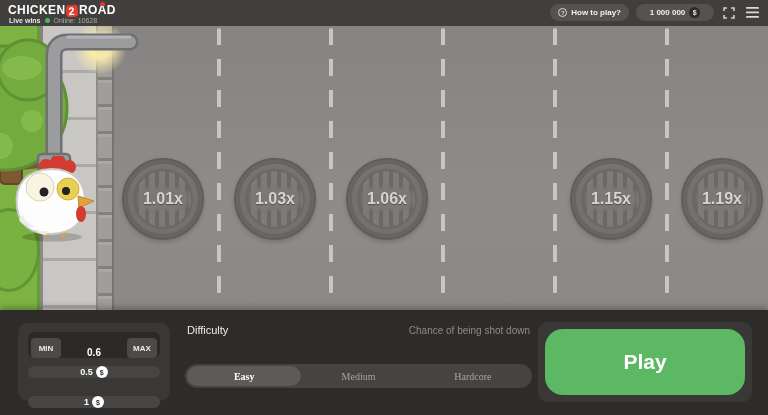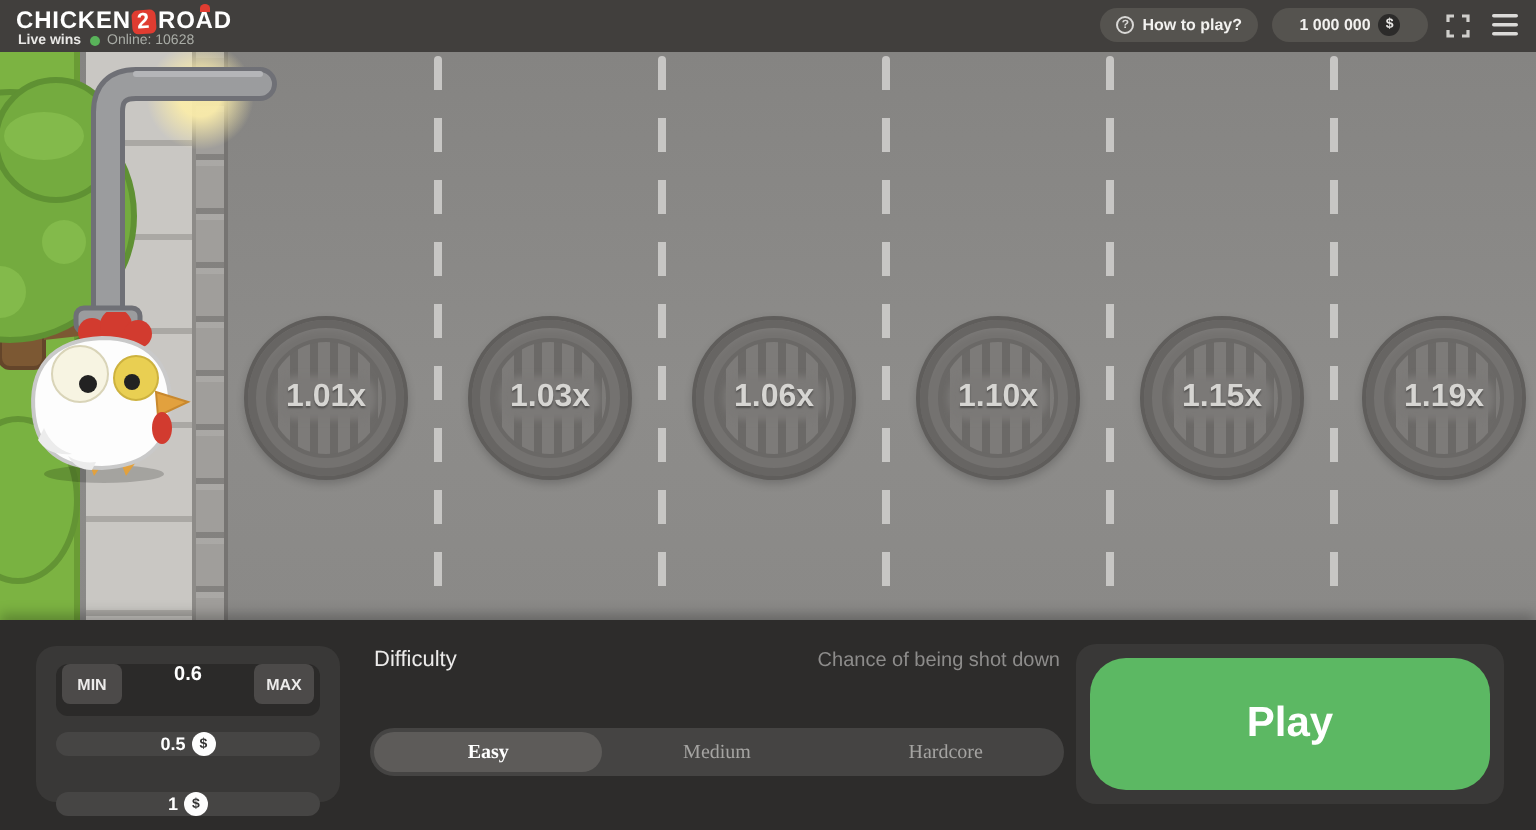--- a/index.html
+++ b/index.html
@@ -56,21 +56,21 @@
   .manhole-band { position:absolute; left:3px; right:3px; top:30%; height:40%; background:#7b7977;
           border-radius:10px; filter:blur(1.5px); }
   .manhole-label { position:absolute; inset:0; display:flex; align-items:center; justify-content:center;
           font-size:16px; font-weight:bold; color:#d6d5d2; text-shadow:0 1px 1px rgba(0,0,0,.35); }
 
   
   .controls { position:absolute; left:0; bottom:0; width:768px; height:105px; background:#2d2c2b; z-index:10;
           box-shadow:0 -3px 6px rgba(0,0,0,.25); }
   .bet-panel { position:absolute; left:18px; top:13px; width:152px; height:78px; background:#393837; border-radius:10px; }
   .bet-row { margin:9px 10px 0; height:26px; background:#2b2a29; border-radius:6px;
-          display:flex; align-items:flex-start; justify-content:space-between; padding:0 3px; }
+          display:flex; align-items:flex-end; justify-content:space-between; padding:0 3px; }
   .minmax-btn { width:30px; height:20px; background:#4c4a49; border-radius:4px; color:#eceBea; color:#ecebea;
           font-size:8px; font-weight:bold; display:flex; align-items:center; justify-content:center; cursor:pointer; }
   .bet-value { color:#fff; font-size:10px; font-weight:bold; }
   .chips-row { margin:8px 10px 0; display:flex; gap:18px;flex-direction:column; }
   .chip { flex:1; height:25px; background:#464544; border-radius:6px; display:flex; align-items:center;
           justify-content:center; gap:3px; color:#fff; font-size:9px; font-weight:bold; cursor:pointer; }
   .coin-light { width:12px; height:12px; border-radius:50%; background:#fdfdfd; color:#333;
           font-size:7px; font-weight:bold; display:flex; align-items:center; justify-content:center; }
   .difficulty-label { position:absolute; left:187px; top:14px; color:#ecebea; font-size:11px; }
   .chance-label { position:absolute; left:330px; top:15px; width:200px; text-align:right; color:#8d8c8b; font-size:10px; }
@@ -188,26 +188,20 @@
         <div class="manhole-band"></div>
       </div>
     <div class="manhole-label">1.03x</div>
   </div>
   <div class="manhole" style="left:346px">
     <div class="manhole-inner">
         <div class="manhole-band"></div>
       </div>
     <div class="manhole-label">1.06x</div>
   </div>
-  <div class="manhole" style="left:458px">
-    <div class="manhole-inner">
-        <div class="manhole-band"></div>
-      </div>
-    <div class="manhole-label">1.10x</div>
-  </div>
   <div class="manhole" style="left:570px">
     <div class="manhole-inner">
         <div class="manhole-band"></div>
       </div>
     <div class="manhole-label">1.15x</div>
   </div>
   <div class="manhole" style="left:681px">
     <div class="manhole-inner">
         <div class="manhole-band"></div>
       </div>

